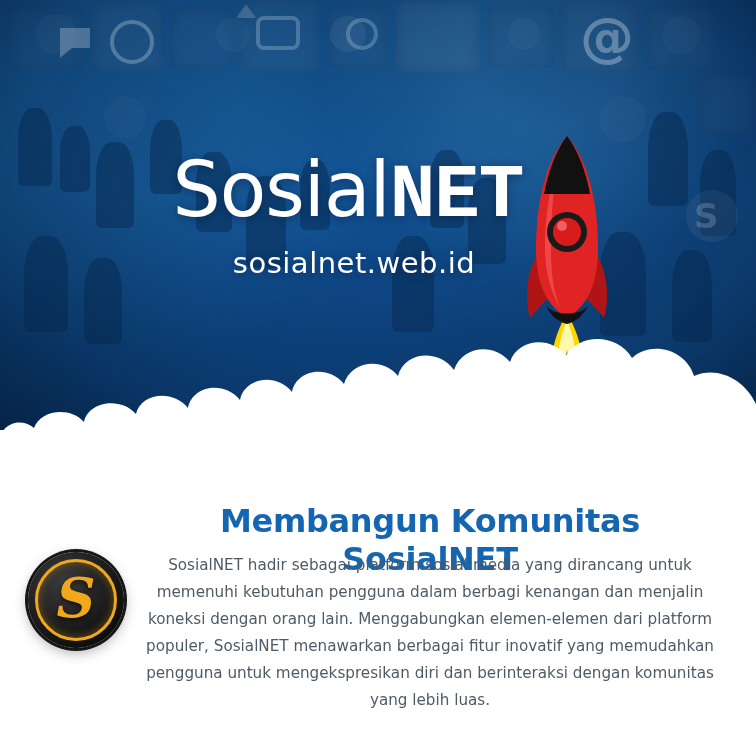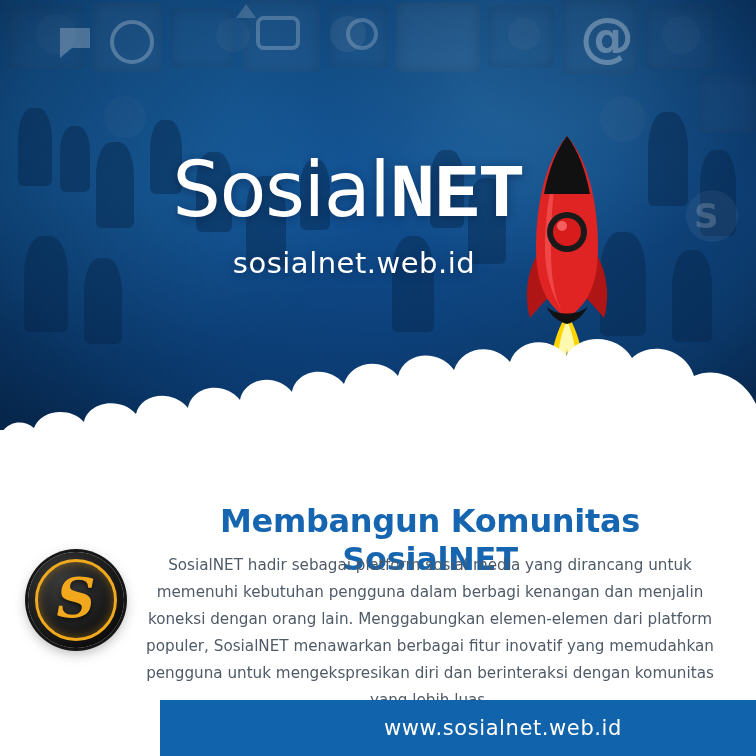--- a/index.html
+++ b/index.html
@@ -353,17 +353,14 @@
     <div class="headline">Membangun Komunitas SosialNET</div>
     <div class="body-copy">SosialNET hadir sebagai platform sosial media yang dirancang untuk memenuhi kebutuhan pengguna dalam berbagi kenangan dan menjalin koneksi dengan orang lain. Menggabungkan elemen-elemen dari platform populer, SosialNET menawarkan berbagai fitur inovatif yang memudahkan pengguna untuk mengekspresikan diri dan berinteraksi dengan komunitas yang lebih luas.</div>
   </div>
 
   <div class="badge">
     <div class="badge-ring"></div>
     <div class="badge-letter">S</div>
   </div>
 
   <div class="footer-left"></div>
-  <div class="footer">
-    <div class="footer-url">www.sosialnet.web.id</div>
-  </div>
 
 </div>
 
 </body></html>

